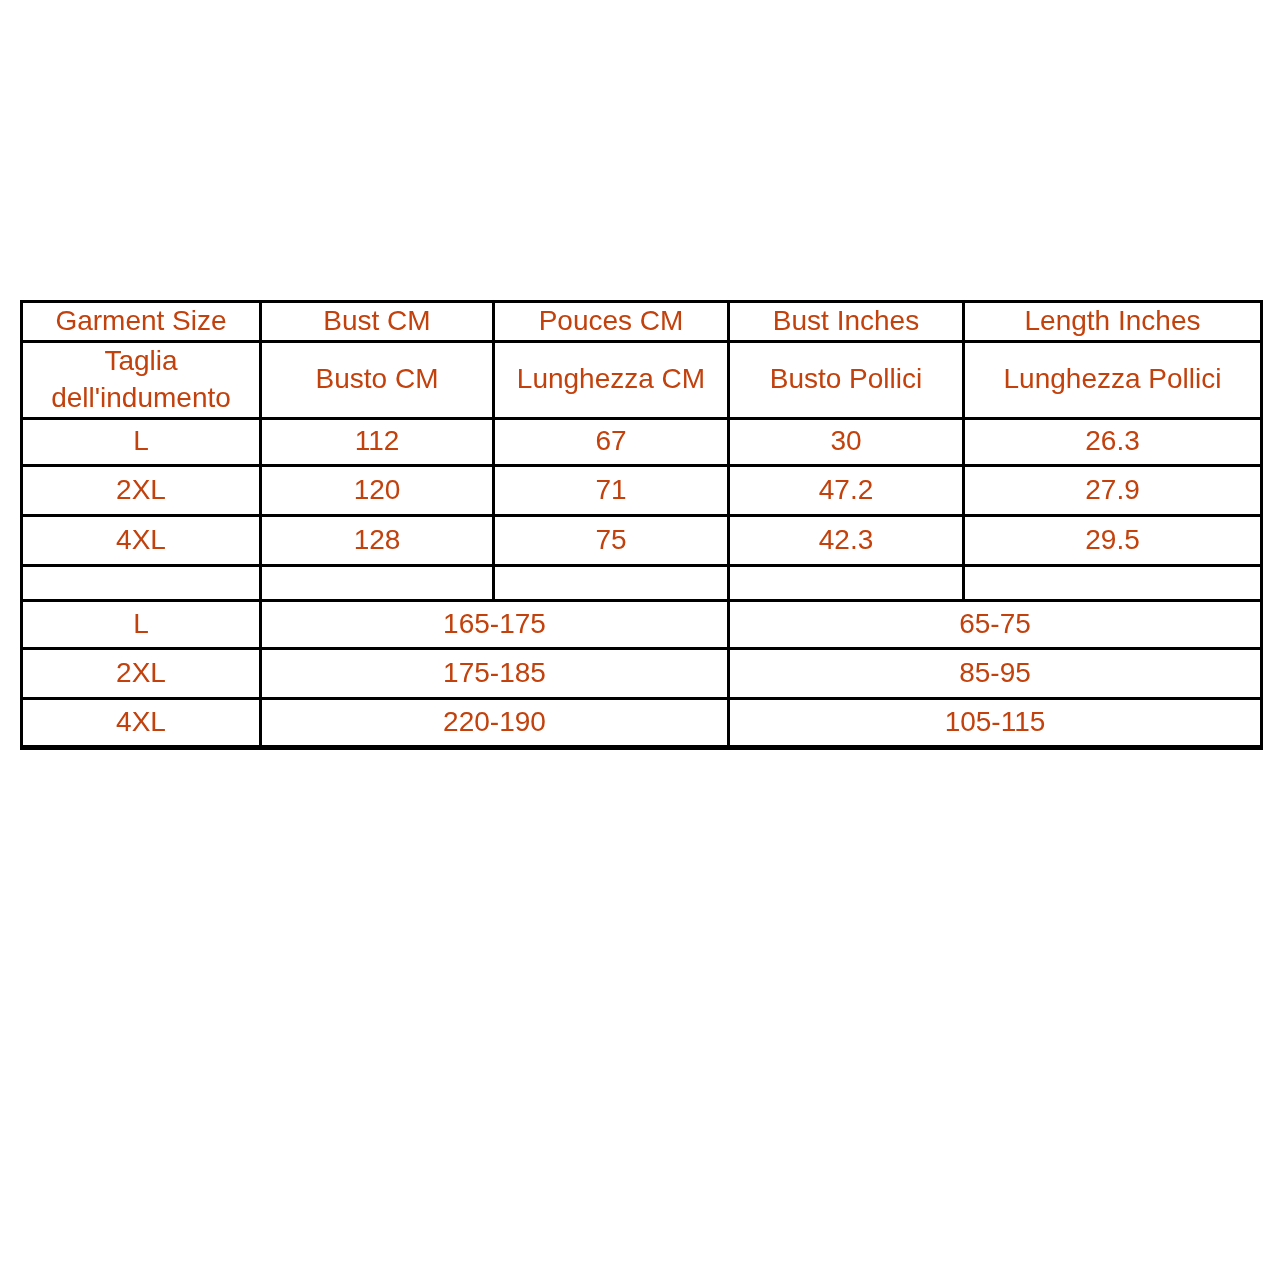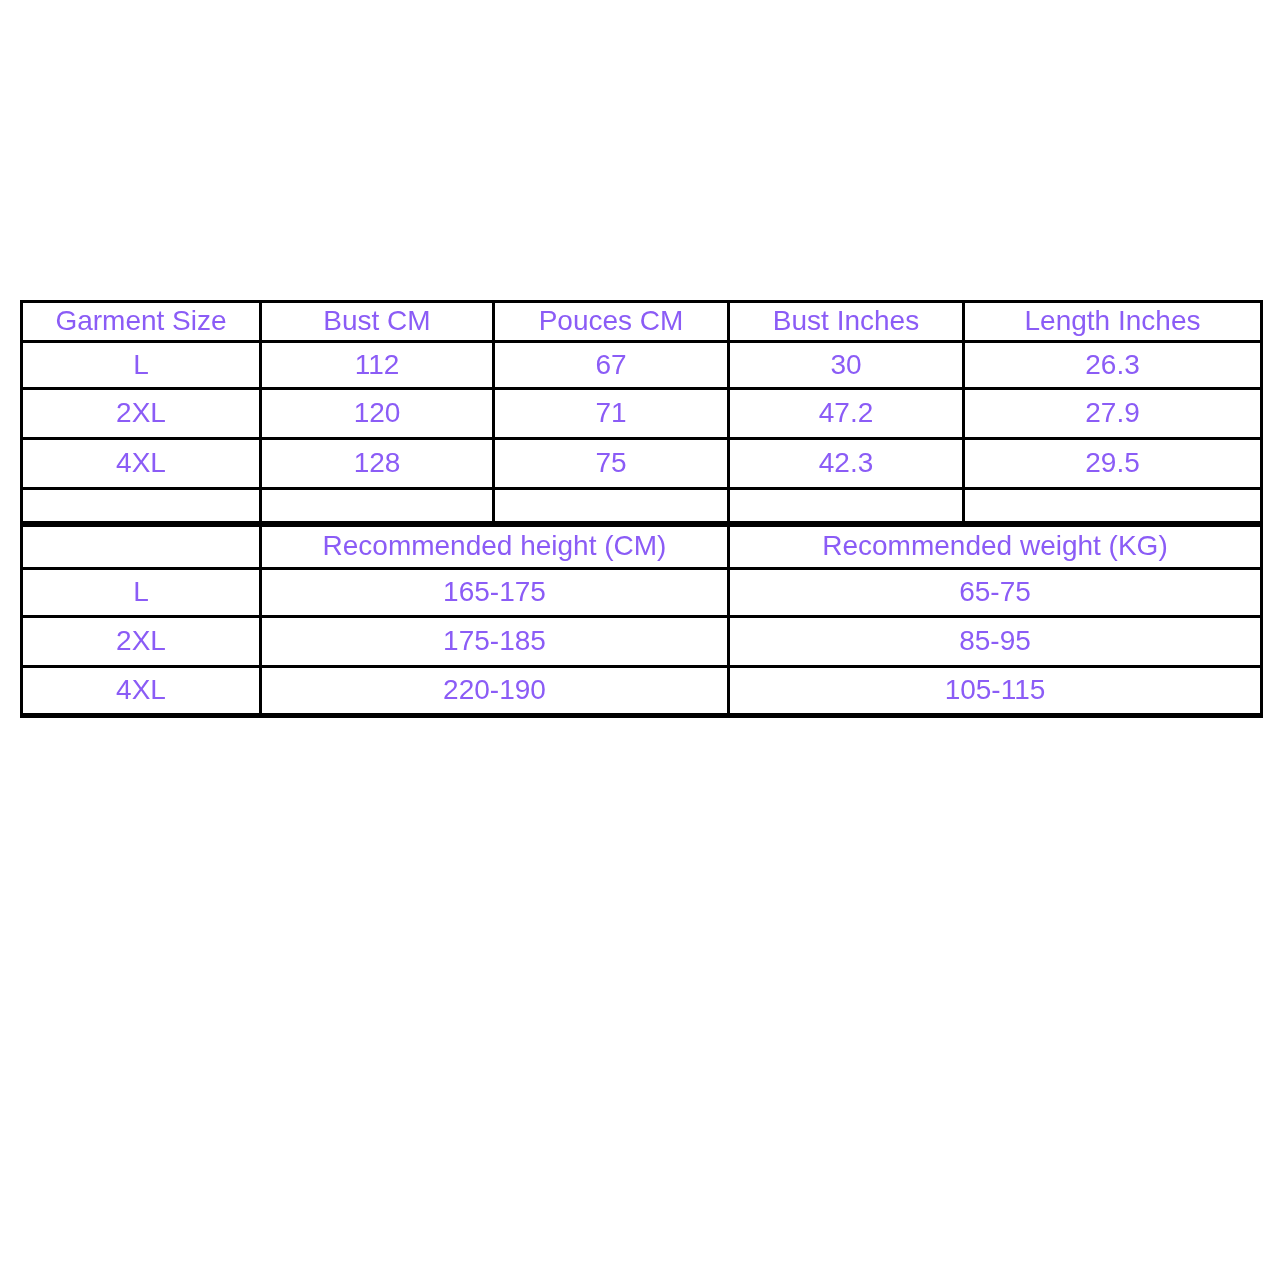--- a/index.html
+++ b/index.html
@@ -16,21 +16,21 @@
   }
   table.size-chart {
     position: absolute;
     left: 20px;
     top: 300px;
     border-collapse: collapse;
     table-layout: fixed;
     font-family: "Liberation Sans", sans-serif;
     font-size: 28px;
     font-weight: 400;
-    color: #8b5cf6;
+    color: #c2410c;
     background: #ffffff;
   }
   table.size-chart td {
     border: 3px solid #000000;
     text-align: center;
     vertical-align: middle;
     padding: 0 4px;
     white-space: pre-line;
     line-height: 1.32;
     overflow: hidden;
@@ -71,20 +71,28 @@
         <tr class="r1">
       <td>Garment Size</td>
       <td>Bust CM</td>
       <td>Pouces CM</td>
       <td>Bust Inches</td>
       <td>Length Inches</td>
     </tr>
 
 
 
+    <tr class="r4">
+      <td>Taglia
+dell'indumento</td>
+      <td>Busto CM</td>
+      <td>Lunghezza CM</td>
+      <td>Busto Pollici</td>
+      <td>Lunghezza Pollici</td>
+    </tr>
 
 
     <tr class="r6">
       <td>L</td>
       <td>112</td>
       <td>67</td>
       <td>30</td>
       <td>26.3</td>
     </tr>
 
@@ -105,25 +113,20 @@
     </tr>
 
     <tr class="r9">
       <td></td>
       <td></td>
       <td></td>
       <td></td>
       <td></td>
     </tr>
 
-    <tr class="r10">
-      <td></td>
-      <td colspan="2">Recommended height (CM)</td>
-      <td colspan="2">Recommended weight (KG)</td>
-    </tr>
 
     <tr class="r11">
       <td>L</td>
       <td colspan="2">165-175</td>
       <td colspan="2">65-75</td>
     </tr>
 
     <tr class="r12">
       <td>2XL</td>
       <td colspan="2">175-185</td>

